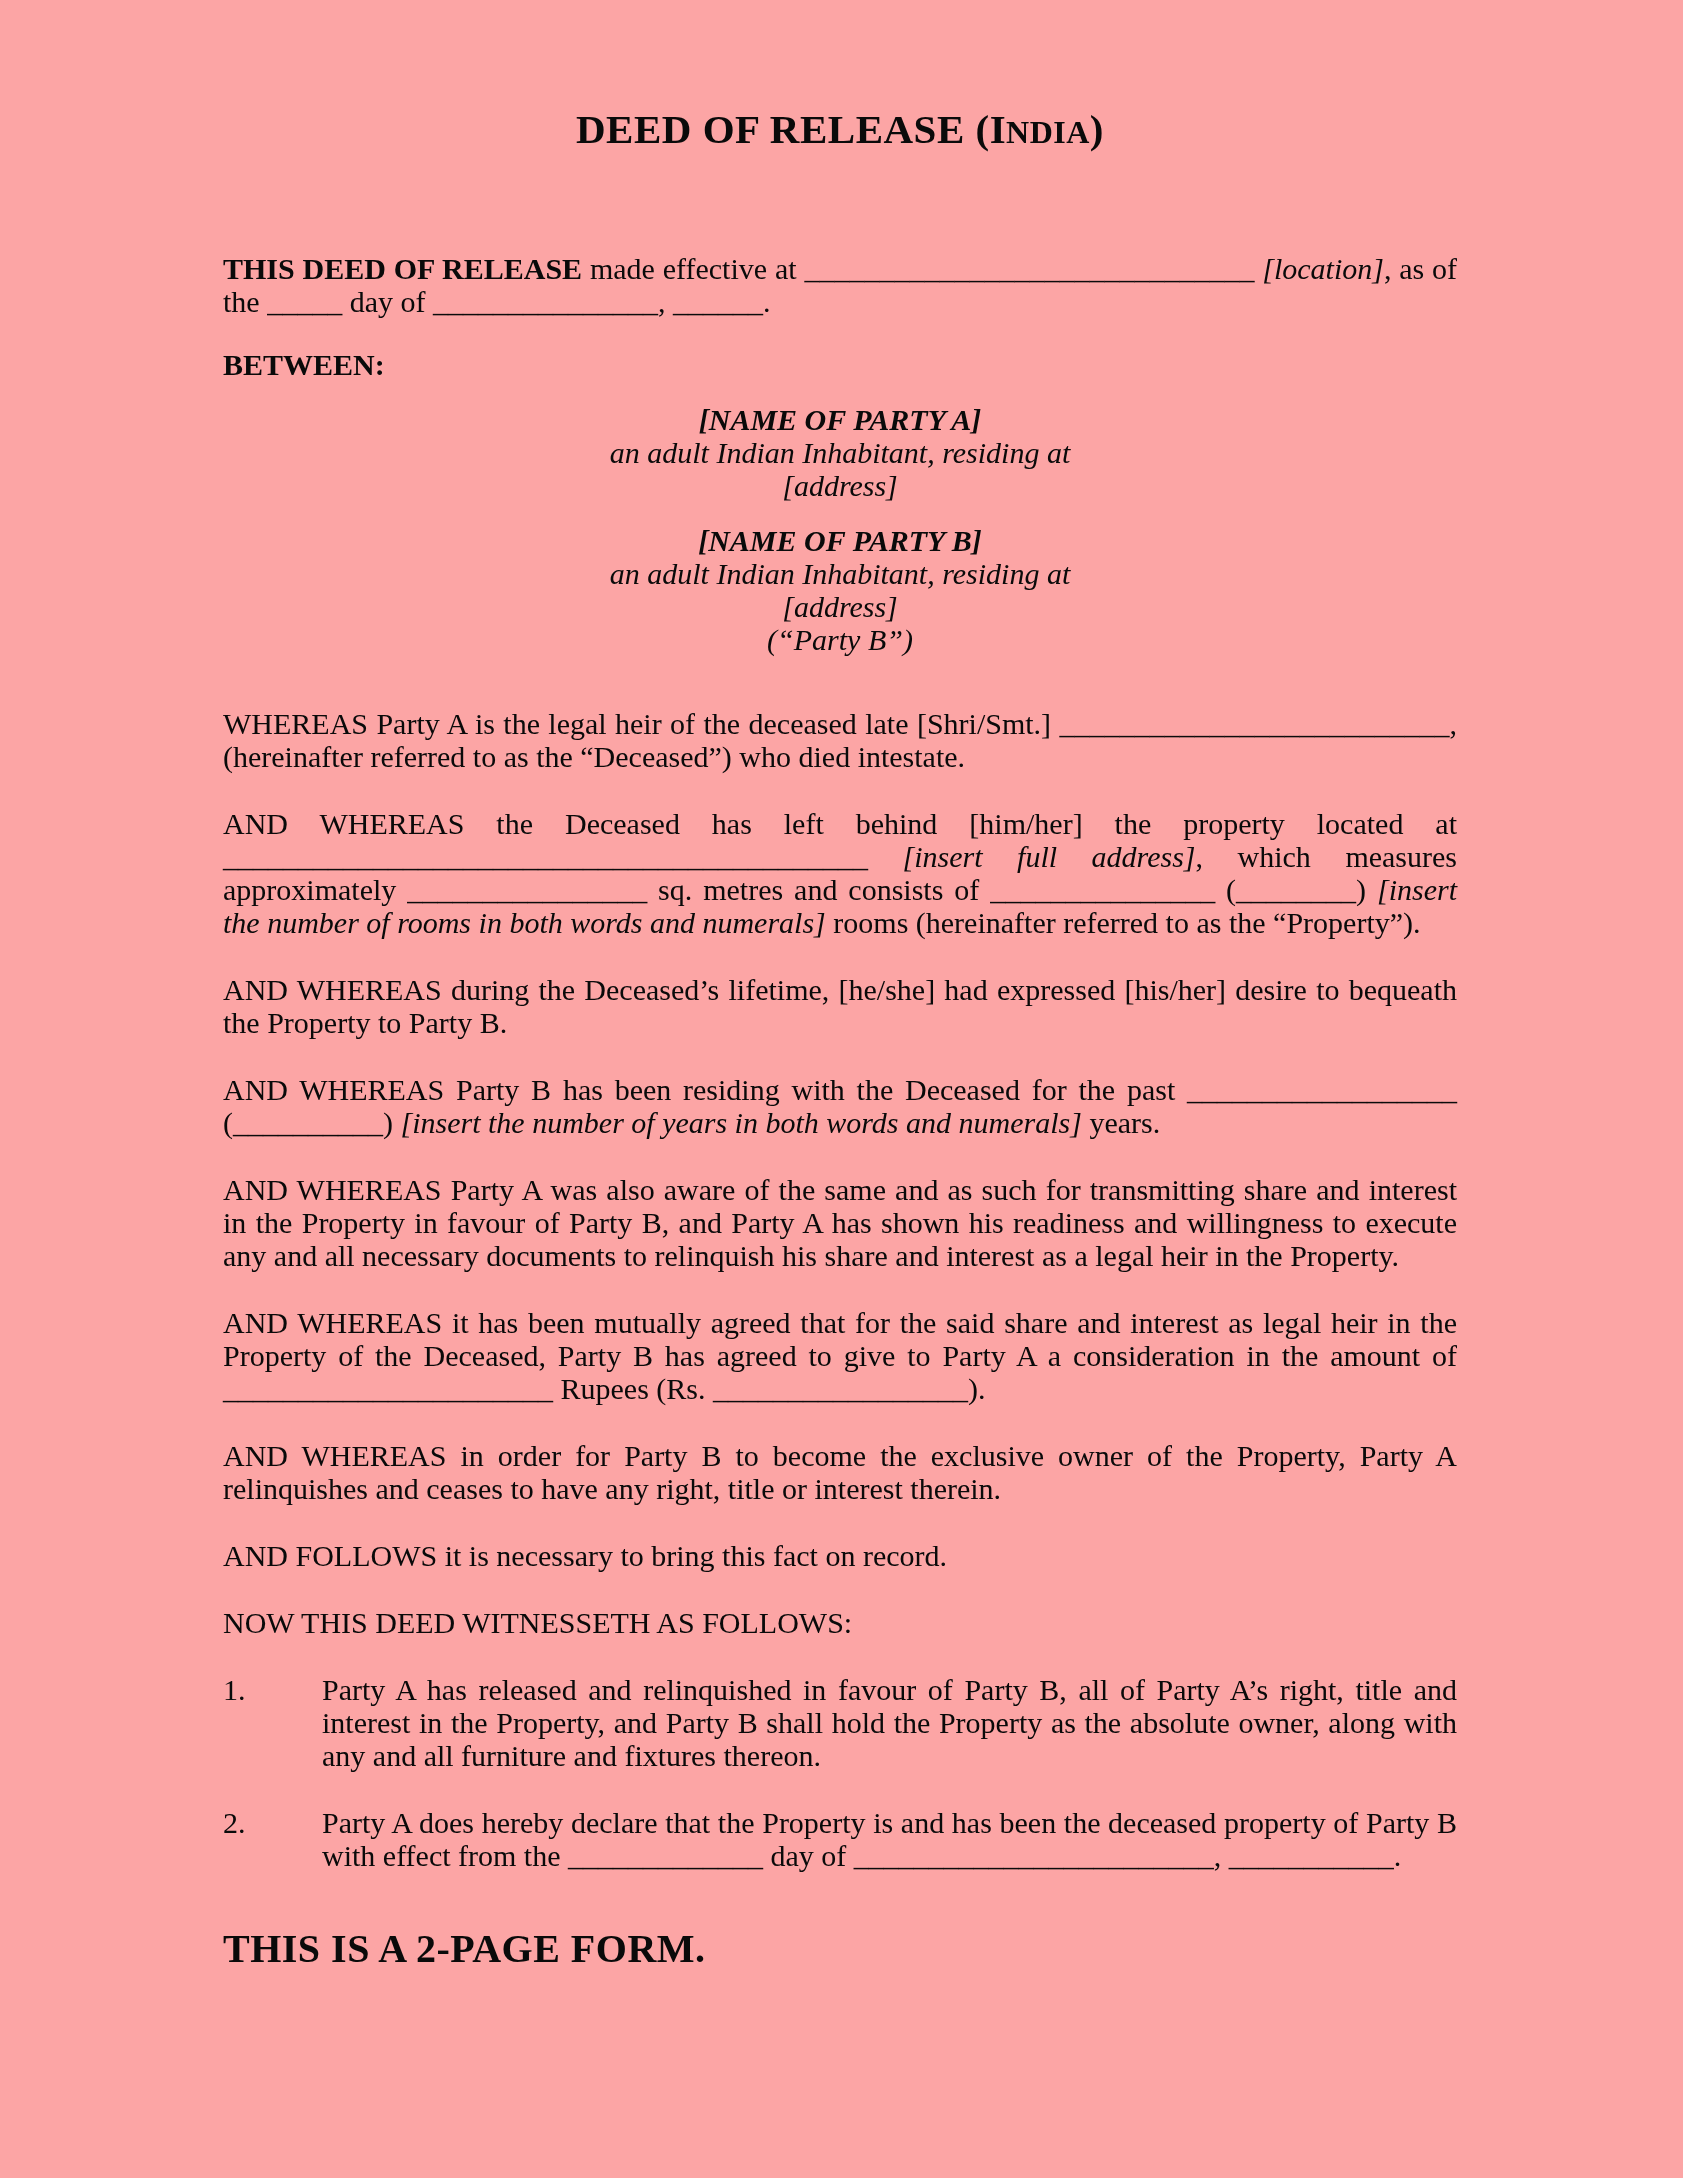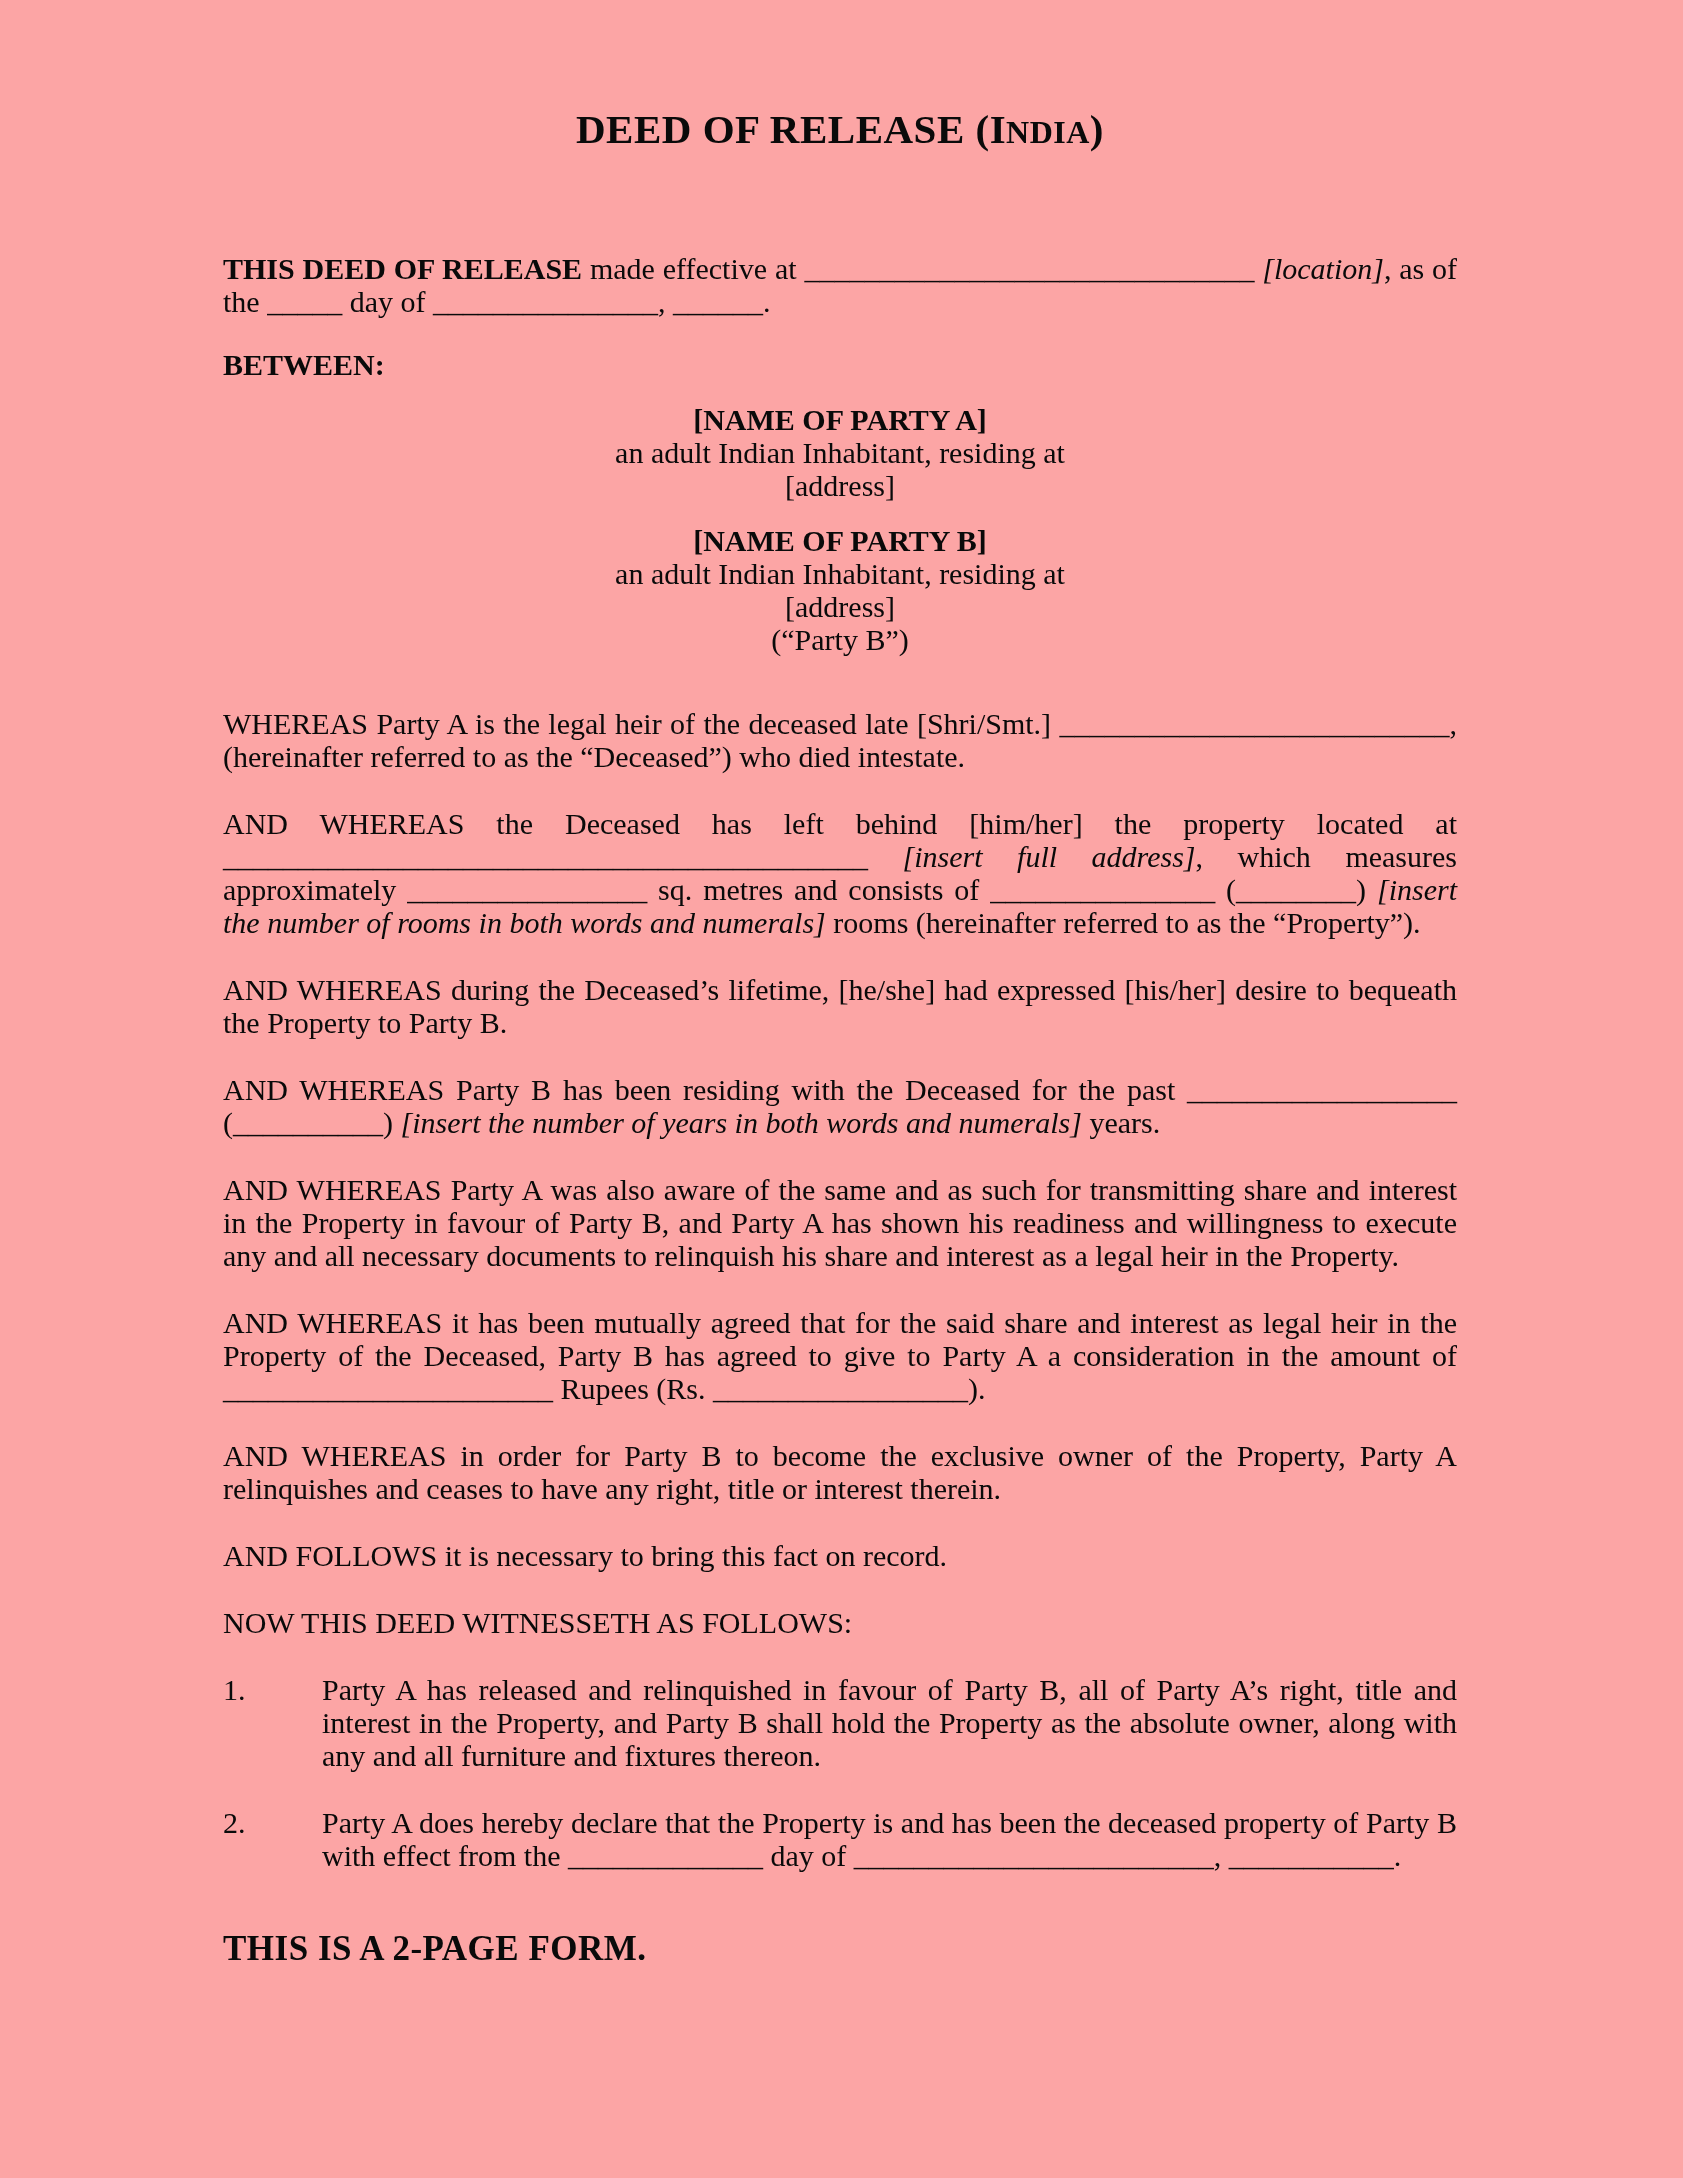--- a/index.html
+++ b/index.html
@@ -20,31 +20,31 @@
     margin: 0 0 94px 0;
     text-align: center;
     font-size: 41px;
     line-height: 50px;
     font-weight: bold;
     letter-spacing: 0.5px;
   }
   .para { margin: 34px 0 0 0; text-align: justify; }
   .para.first { margin-top: 0; }
   .label-line { margin: 30px 0 0 0; font-weight: bold; }
-  .center-block { margin: 22px 0 0 0; text-align: center; }
+  .center-block { margin: 22px 0 0 0; text-align: center; font-style: italic; }
   .center-block p { margin: 0; }
   .and-sep { margin: 22px 0 0 0; text-align: center; font-weight: bold; }
   .gap-lg { margin-top: 51px; }
   .clause { display: flex; margin: 34px 0 0 0; }
   .clause-num { flex: 0 0 99px; width: 99px; }
   .clause-body { flex: 1 1 auto; text-align: justify; }
   .footer-note {
     margin: 54px 0 0 0;
     font-weight: bold;
-    font-size: 35px;
+    font-size: 40px;
     line-height: 46px;
     letter-spacing: 0.5px;
   }
   .b { font-weight: bold; }
   .i { font-style: italic; }
   .sc { font-size: 0.78em; letter-spacing: 0.5px; }
 </style>
 </head>
 <body>
 

